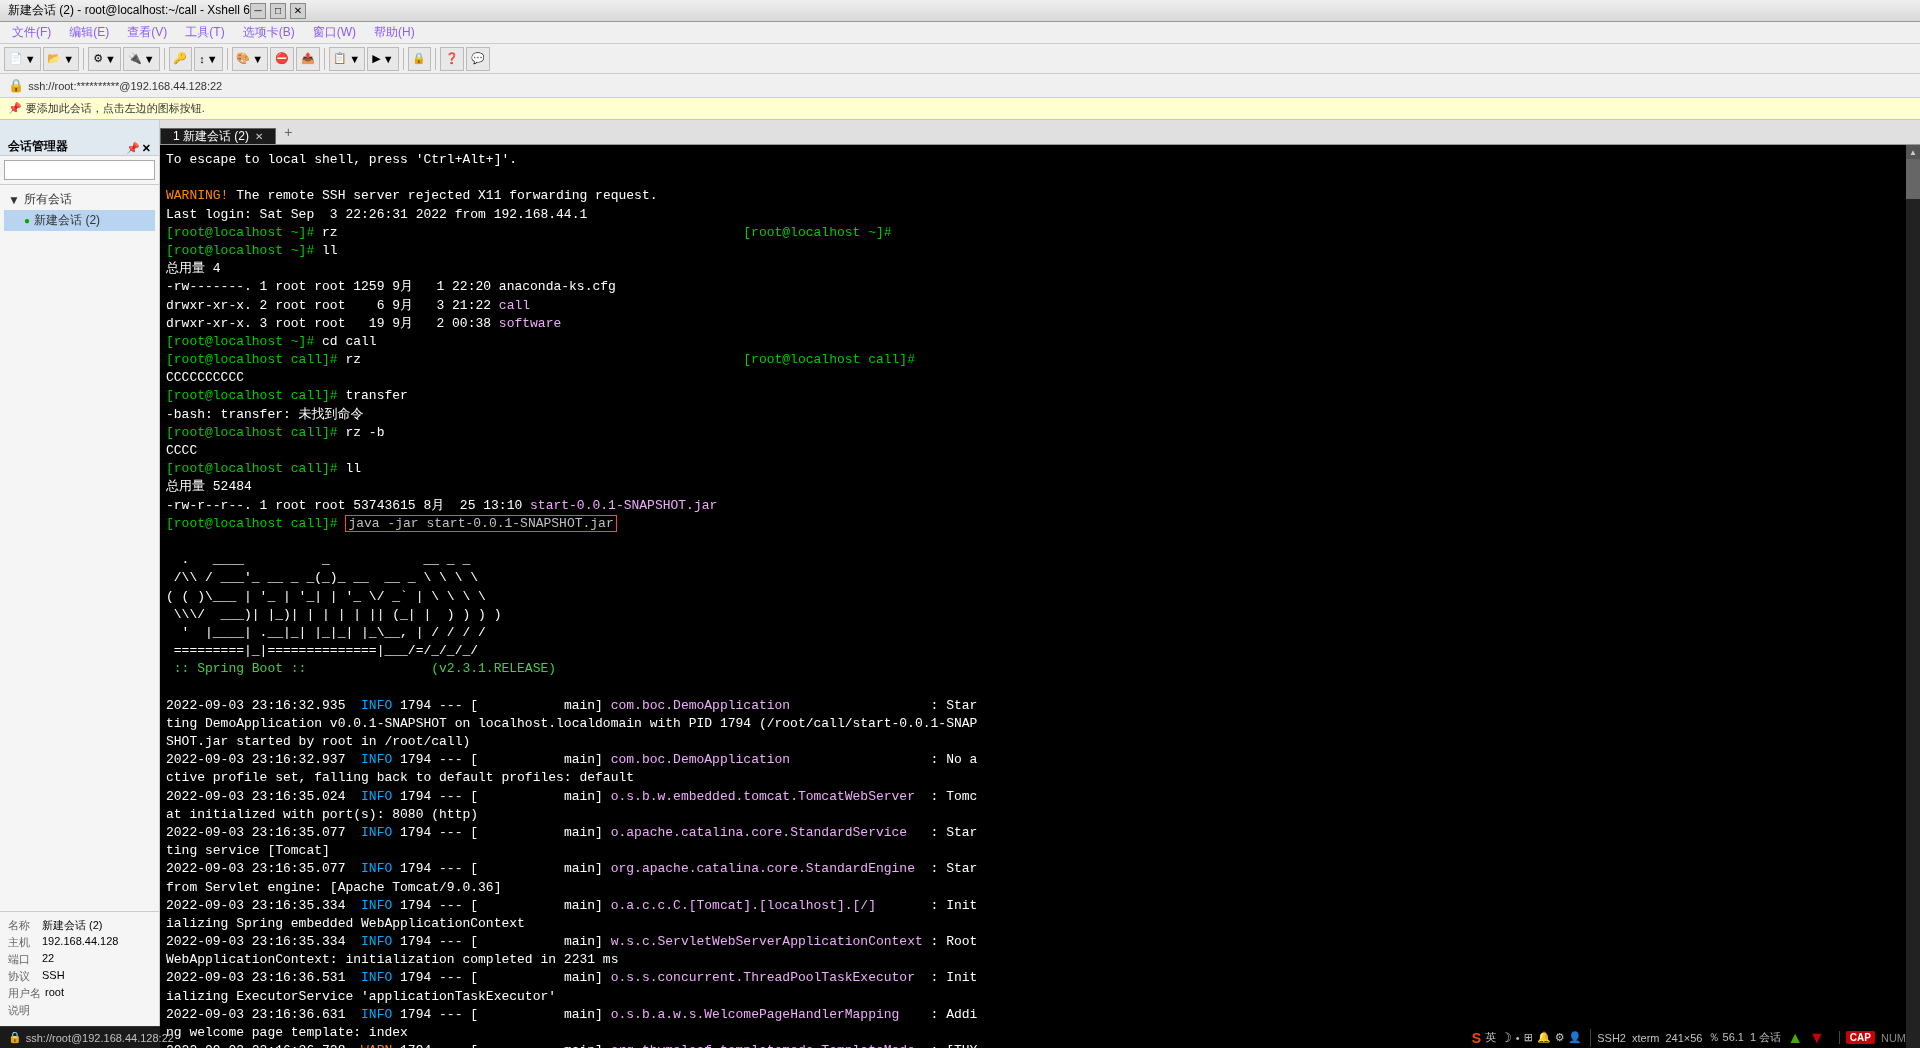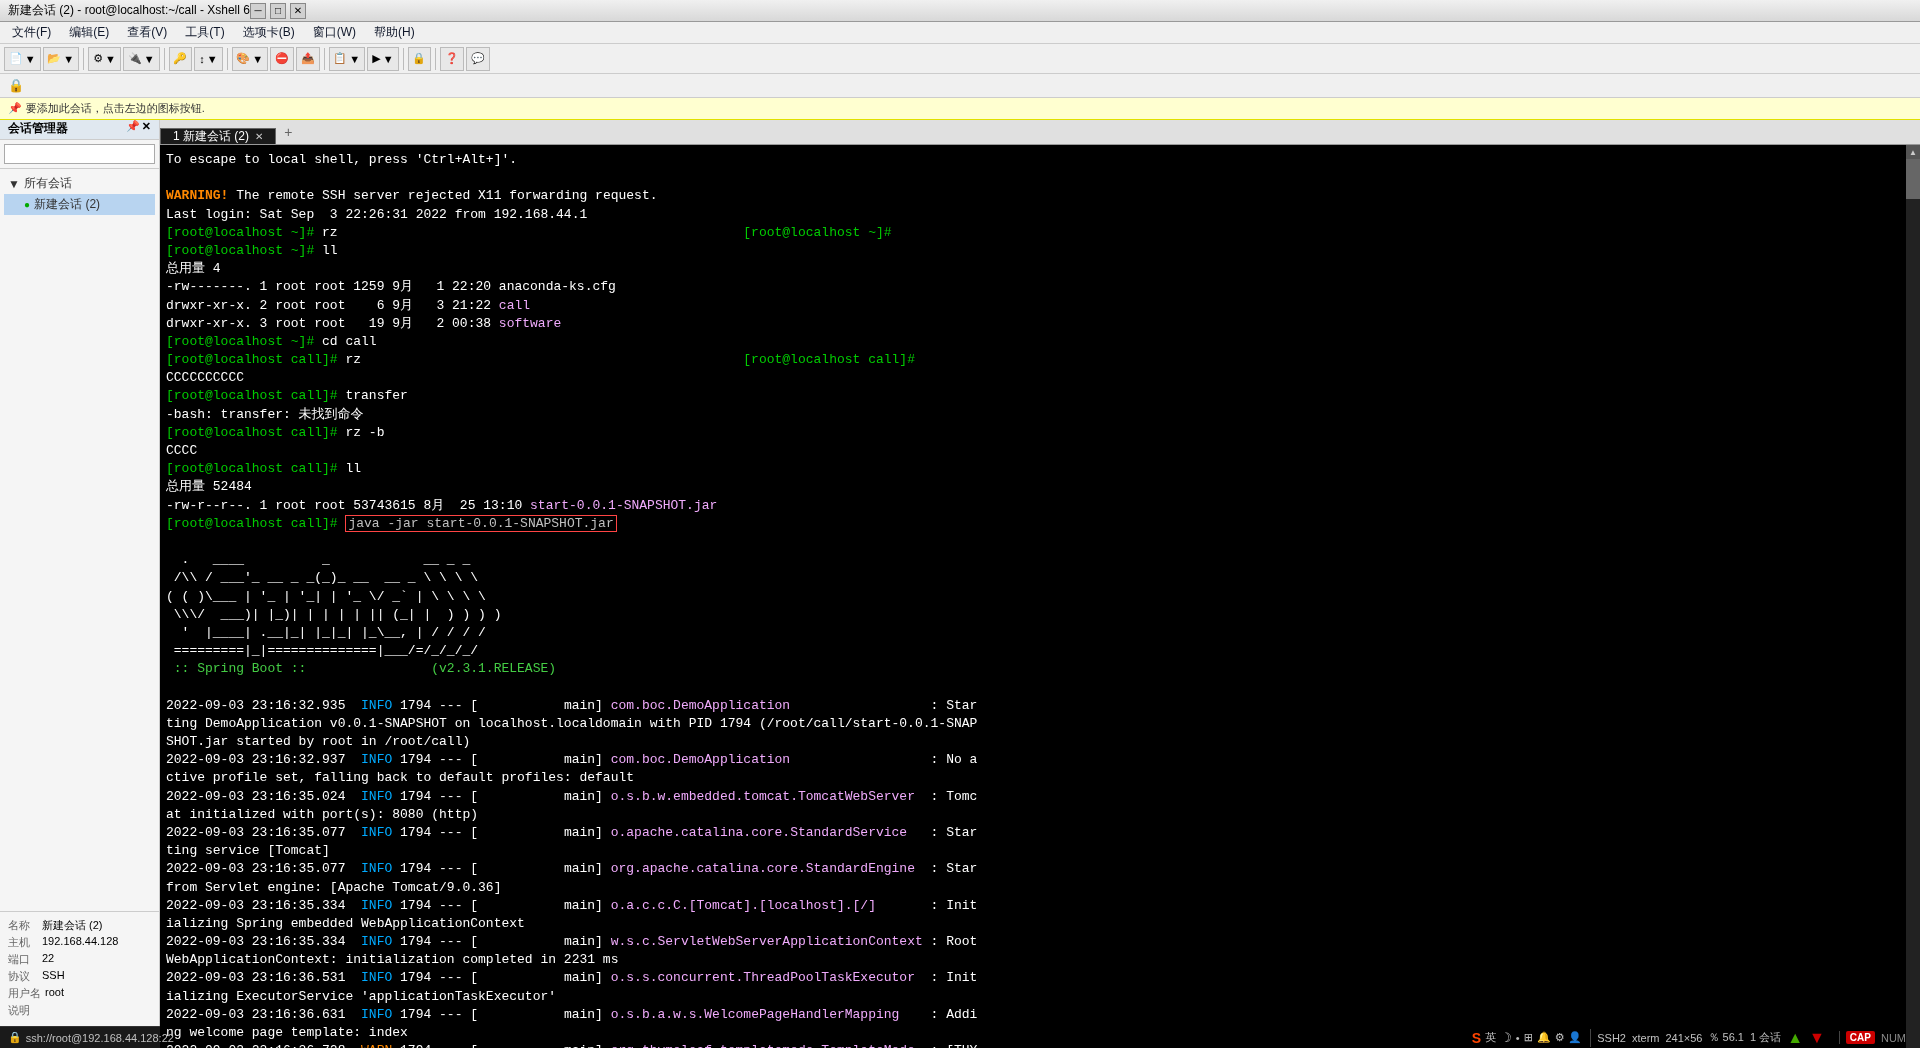--- a/index.html
+++ b/index.html
@@ -39,21 +39,21 @@
       display: flex;
       align-items: center;
       padding: 0 4px;
       border-bottom: 1px solid #ccc;
       font-size: 12px;
       gap: 2px;
     }
     .menu-item {
       padding: 2px 8px;
       cursor: pointer;
-      color: #0f172a;
+      color: #8b5cf6;
     }
 
     
     #toolbar {
       background: #f0f0f0;
       height: 30px;
       display: flex;
       align-items: center;
       padding: 0 4px;
       border-bottom: 1px solid #ccc;
@@ -106,23 +106,23 @@
     
     #sidebar {
       width: 160px;
       background: #f5f5f5;
       border-right: 1px solid #ccc;
       display: flex;
       flex-direction: column;
     }
     #sidebar-header {
       background: #e0e8f0;
-      height: 20px;
-      display: flex;
-      align-items: flex-start;
+      height: 36px;
+      display: flex;
+      align-items: flex-end;
       padding: 0 8px;
       font-size: 12px;
       font-weight: bold;
       border-bottom: 1px solid #ccc;
       justify-content: space-between;
     }
     #sidebar-search {
       padding: 4px;
       border-bottom: 1px solid #ccc;
     }
@@ -312,21 +312,21 @@
     }
 
     
     .t-white { color: #ffffff; }
     .t-green { color: #00cc00; }
     .t-cyan { color: #f0abfc; }
     .t-orange { color: #ff8800; }
     .t-warn { color: #ff8800; background: #000; }
     .t-info { color: #00aaff; }
     .cmd-highlight { border: 1px solid #ff4444; padding: 0 2px; }
-    .t-bold { font-weight: bold; }
+    .t-bold { font-weight: normal; }
     .t-spring { color: #44cc44; }
   </style>
 </head>
 <body>
 
 <div id="title-bar">
   <span class="title-text">新建会话 (2) - root@localhost:~/call - Xshell 6</span>
   <div class="window-controls">
     <div class="win-btn">─</div>
     <div class="win-btn">□</div>
@@ -390,20 +390,21 @@
   <div class="toolbar-btn">
     <span>❓</span>
   </div>
   <div class="toolbar-btn">
     <span>💬</span>
   </div>
 </div>
 
 <div id="address-bar">
   <span class="addr-icon">🔒</span>
+  <span class="addr-text">ssh://root:**********@192.168.44.128:22</span>
 </div>
 
 <div id="notify-bar">
   <span>📌</span>
   <span>要添加此会话，点击左边的图标按钮.</span>
 </div>
 
 <div id="main-area">
 
   <div id="sidebar">

